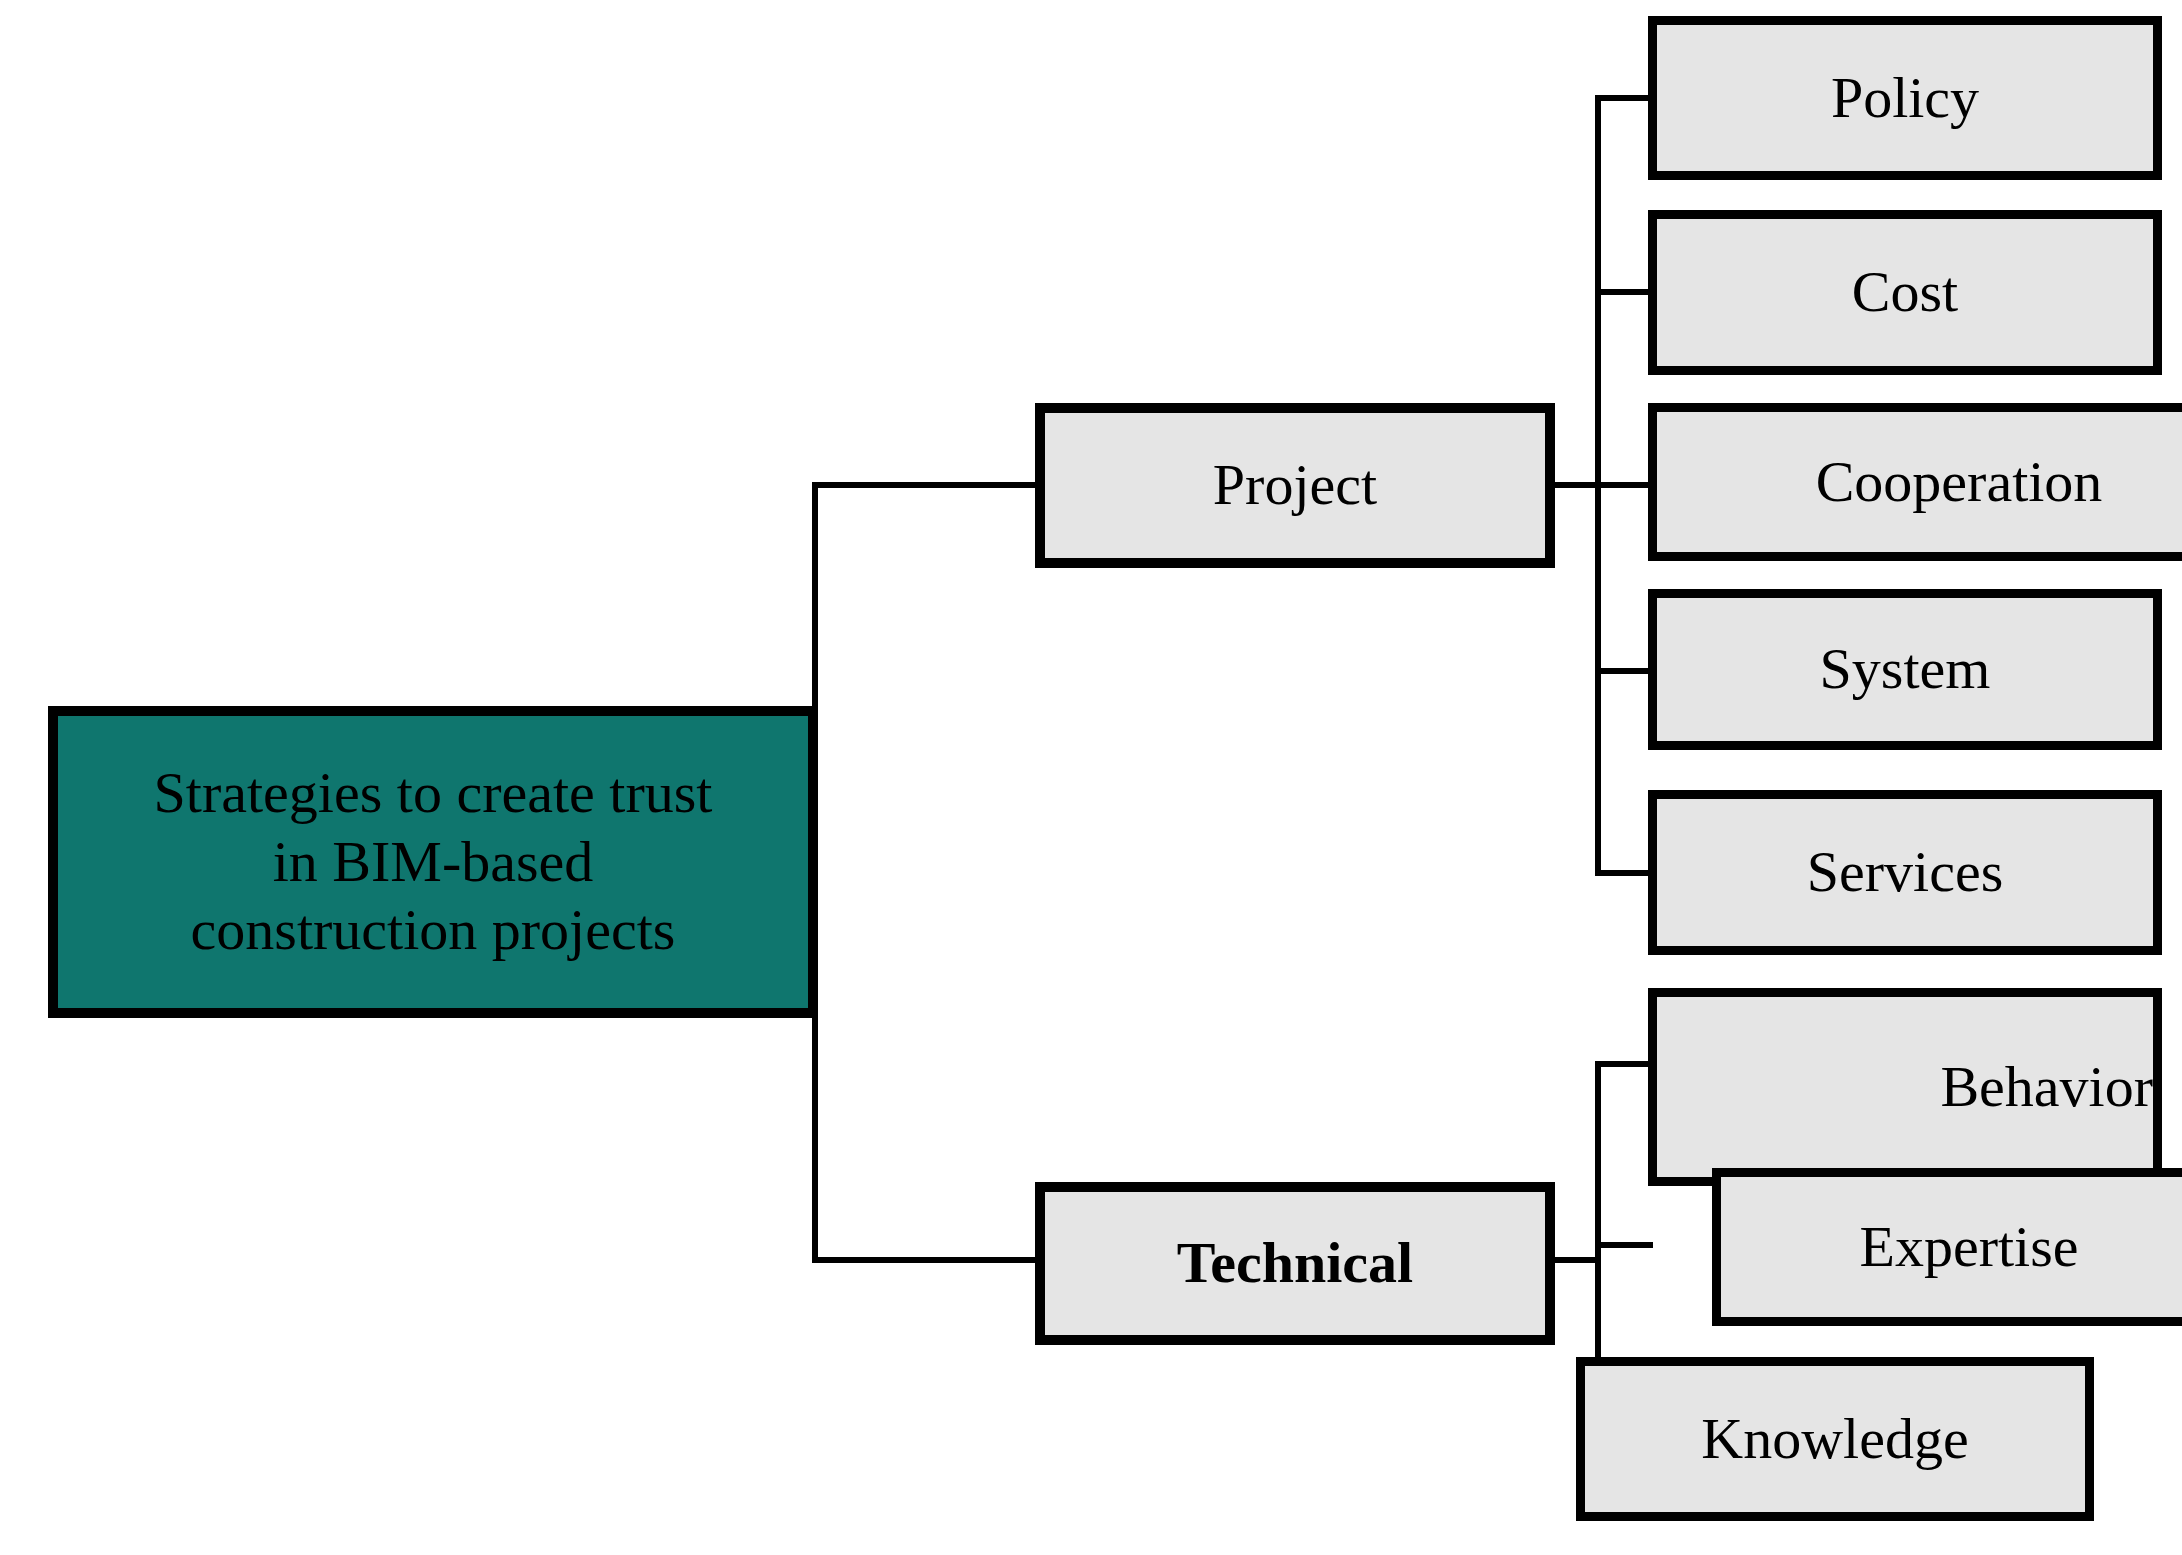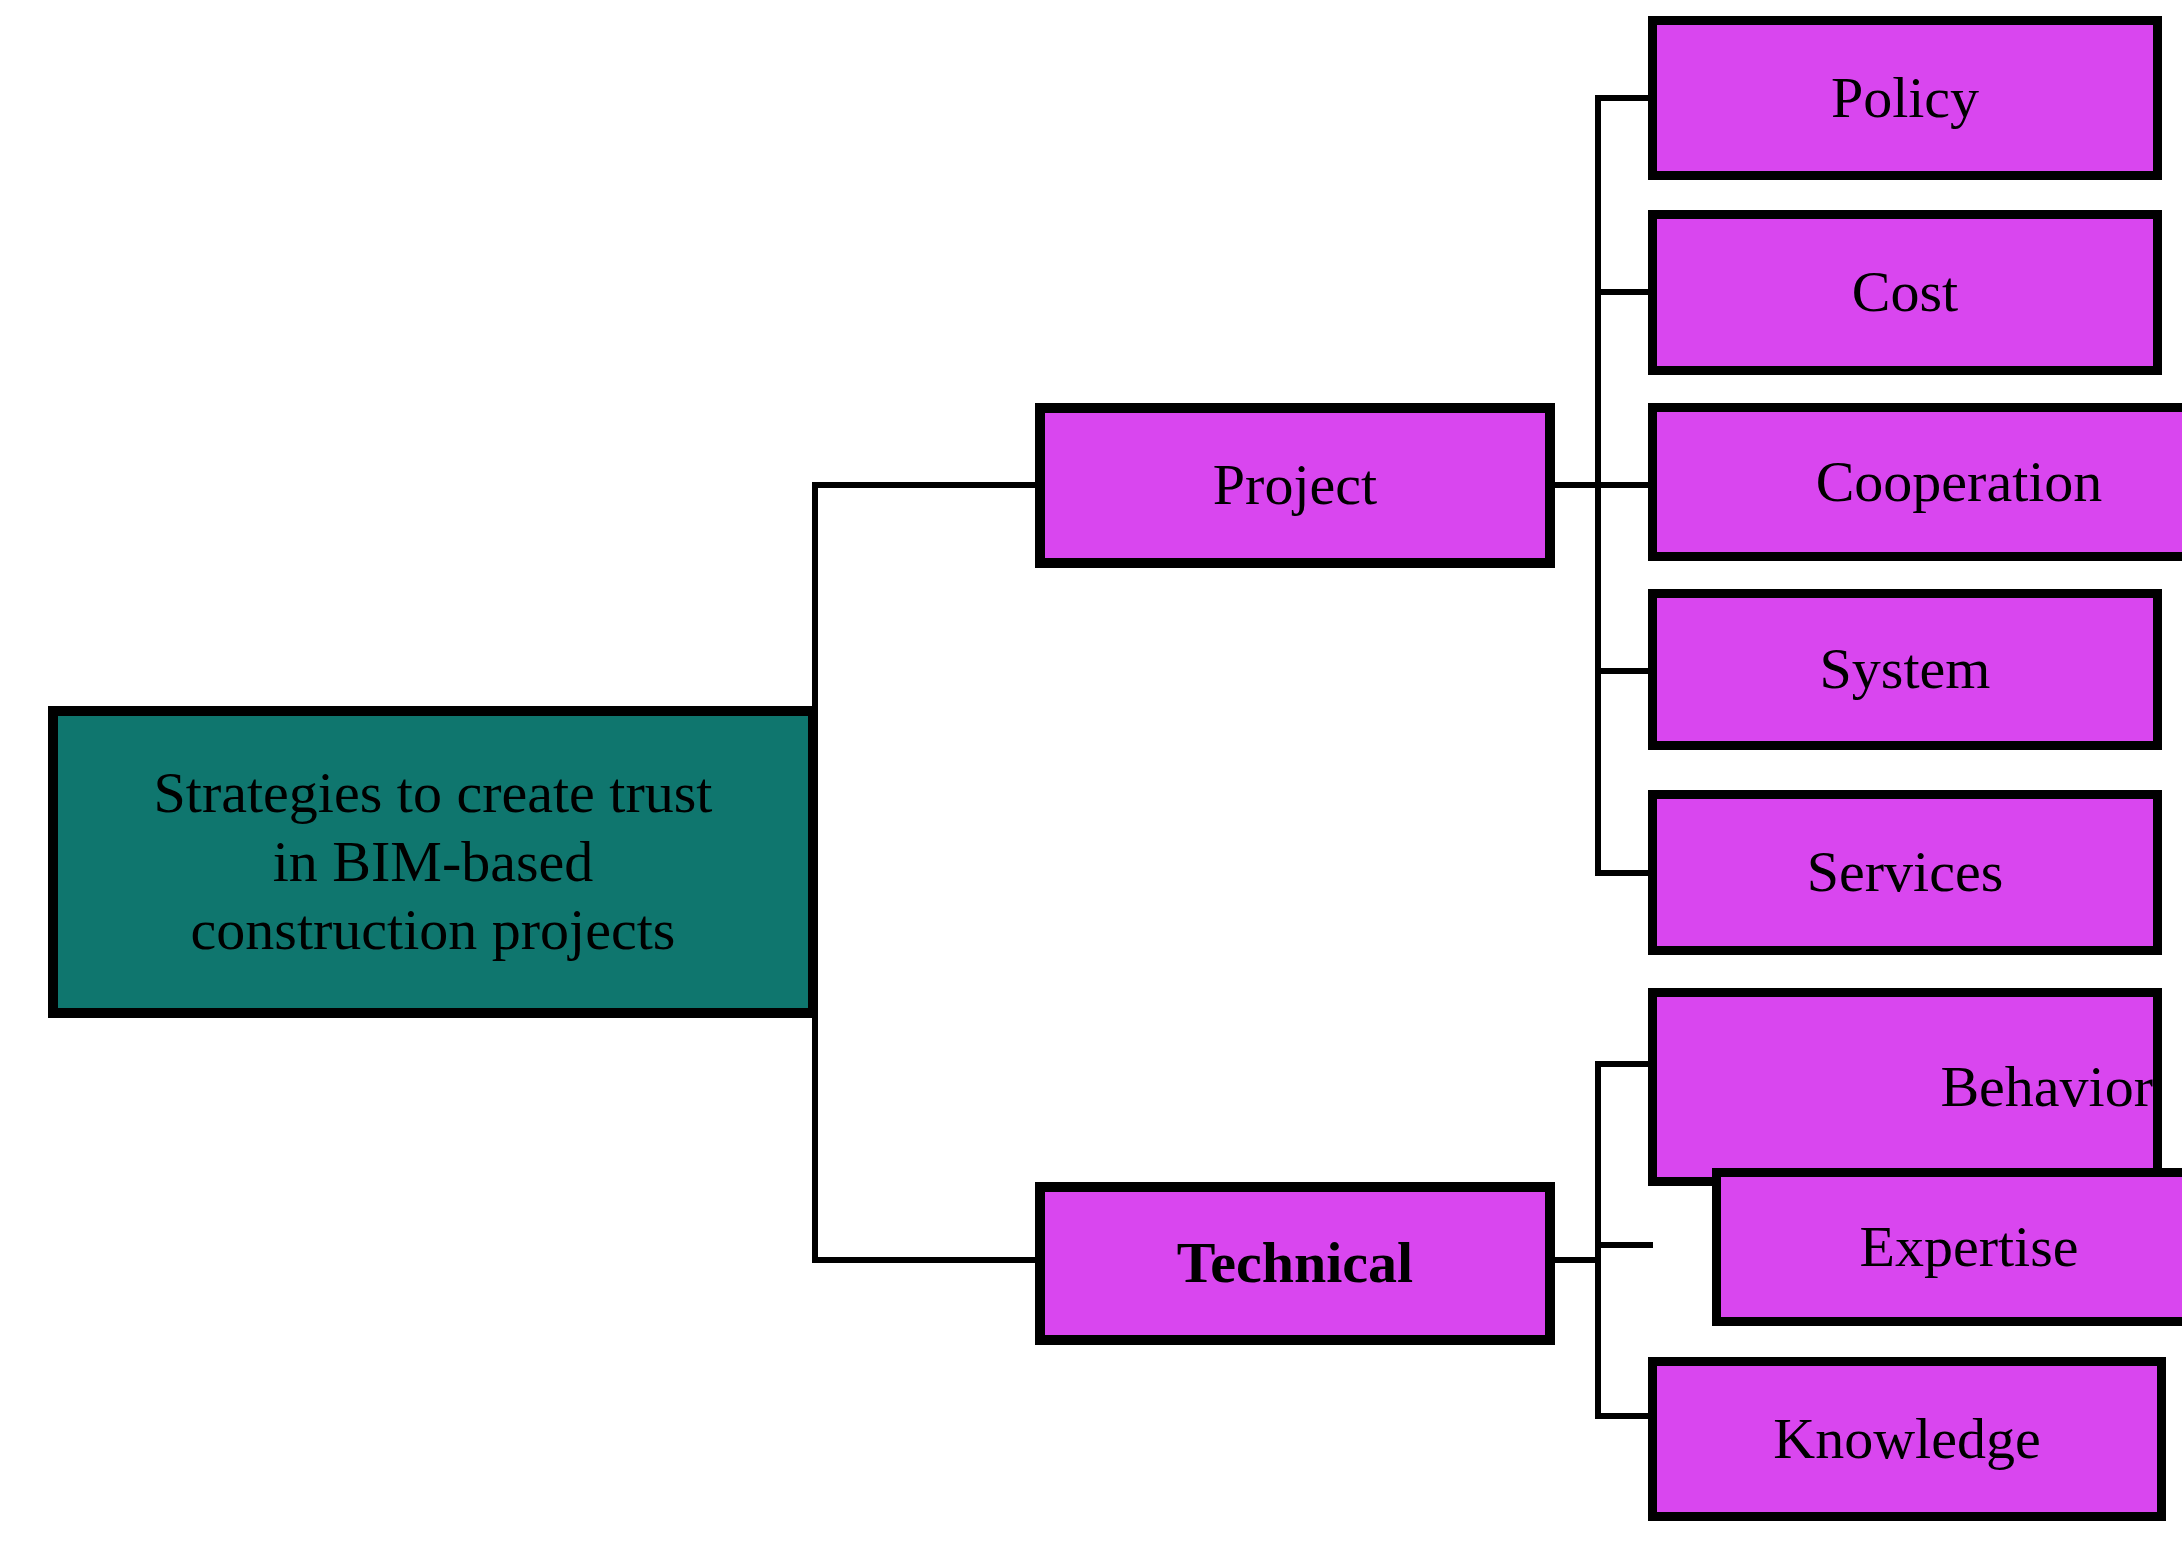--- a/index.html
+++ b/index.html
@@ -18,21 +18,21 @@
     background: #ffffff;
     overflow: hidden;
   }
   .node {
     position: absolute;
     box-sizing: border-box;
     display: flex;
     align-items: center;
     justify-content: center;
     text-align: center;
-    background: #d946ef;
+    background: #e5e5e5;
     border: 9px solid #000000;
     color: #000000;
     z-index: 3;
   }
   .node .label {
     display: block;
     width: 100%;
     line-height: 1.18;
     white-space: pre-line;
   }
@@ -123,17 +123,17 @@
   </div>
 
   <div class="node leaf" style="left:1648px; top:988px; width:514px; height:198px;text-align:right;">
     <span class="label">Behavior</span>
   </div>
 
   <div class="node leaf" style="left:1712px; top:1168px; width:514px; height:158px;">
     <span class="label">Expertise</span>
   </div>
 
-  <div class="node leaf" style="left:1648px; top:1357px; width:518px; height:164px;">
+  <div class="node leaf" style="left:1576px; top:1357px; width:518px; height:164px;">
     <span class="label">Knowledge</span>
   </div>
 
 </div>
 
 </body></html>

